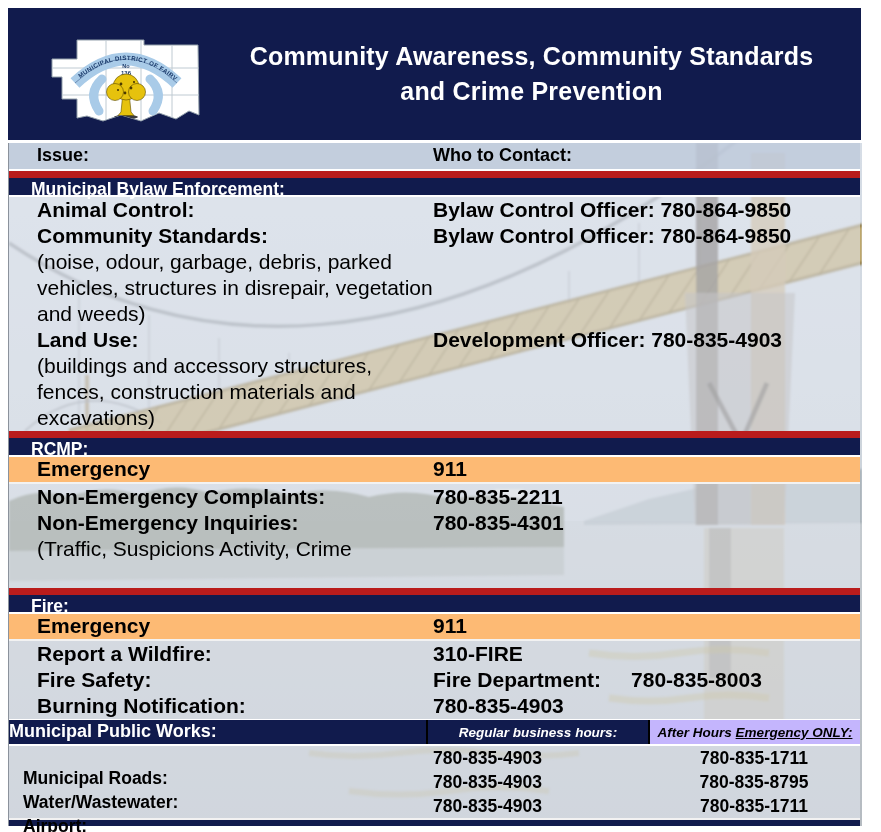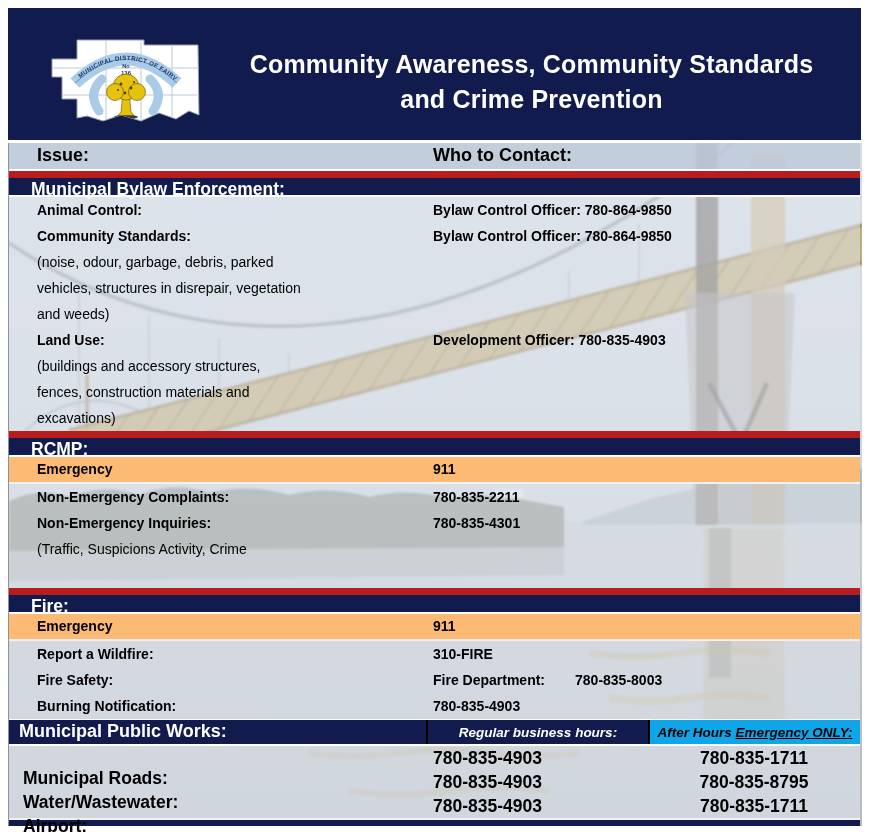--- a/index.html
+++ b/index.html
@@ -12,40 +12,40 @@
   .page { position: absolute; left: 8px; top: 8px; width: 853px; }
 
   
   .header {
     position: relative;
     height: 132px;
     background: #111b4d;
   }
   .logo-box { position: absolute; left: 41px; top: 29px; width: 154px; height: 88px; }
   .titles {
-    position: absolute; left: 200px; right: 6px; top: 8px; height: 100%;
+    position: absolute; left: 200px; right: 6px; top: 0; height: 100%;
     display: flex; flex-direction: column; justify-content: center;
     text-align: center; color: #ffffff; font-weight: bold;
     font-size: 25px; line-height: 35px; letter-spacing: 0.2px;
   }
 
   
   .table {
     position: relative;
     margin-top: 3px;
     border-left: 1px solid #8b929c;
     border-right: 1px solid #8b929c;
   }
   .bgphoto { position: absolute; inset: 0; z-index: 0; }
   .rows { position: relative; z-index: 1; }
 
   .row {
     display: grid;
     grid-template-columns: 417px 1fr;
-    font-size: 14px; font-weight: bold; color: #000;
+    font-size: 21px; font-weight: bold; color: #000;
     background: rgba(226,232,240,0.60);
   }
   .row .c1 { padding-left: 28px; white-space: nowrap; }
   .row .c2 { padding-left: 7px;  white-space: nowrap; }
   .line   { height: 26px; line-height: 26px; }
   .note .c1 { font-weight: normal; }
 
   .issue-row {
     height: 28px; line-height: 25px;
     background: rgba(193,204,220,0.92);
@@ -64,29 +64,29 @@
     border-bottom: 2px solid #f2f2f2;
   }
 
   .pw-section {
     display: grid; grid-template-columns: 417px 222px 1fr;
     height: 27px;
     background: #111b4d; color: #ffffff;
     border-top: 1px solid #ffffff; border-bottom: 2px solid #ffffff;
     font-weight: bold;
   }
-  .pw-section .pw-c1 { padding-left: 10px; line-height: 23px; font-size: 18px; }
+  .pw-section .pw-c1 { line-height: 23px; font-size: 18px; }
   .pw-section .pw-c2 {
     border-left: 2px solid #000;
     display: flex; align-items: center; justify-content: center;
     font-style: italic; font-size: 13.5px;
   }
   .pw-section .pw-c3 {
     border-left: 2px solid #000;
-    background: #0ea5e9; color: #000;
+    background: #c4b5fd; color: #000;
     display: flex; align-items: center; justify-content: center;
     font-style: italic; font-size: 13.5px; white-space: nowrap;
   }
   .pw-c3 .ul { text-decoration: underline; }
 
   .pw-row {
     display: grid; grid-template-columns: 417px 222px 1fr;
     height: 24px; line-height: 24px;
     font-weight: bold; font-size: 17.5px; color: #000;
     background: rgba(226,232,240,0.60);

